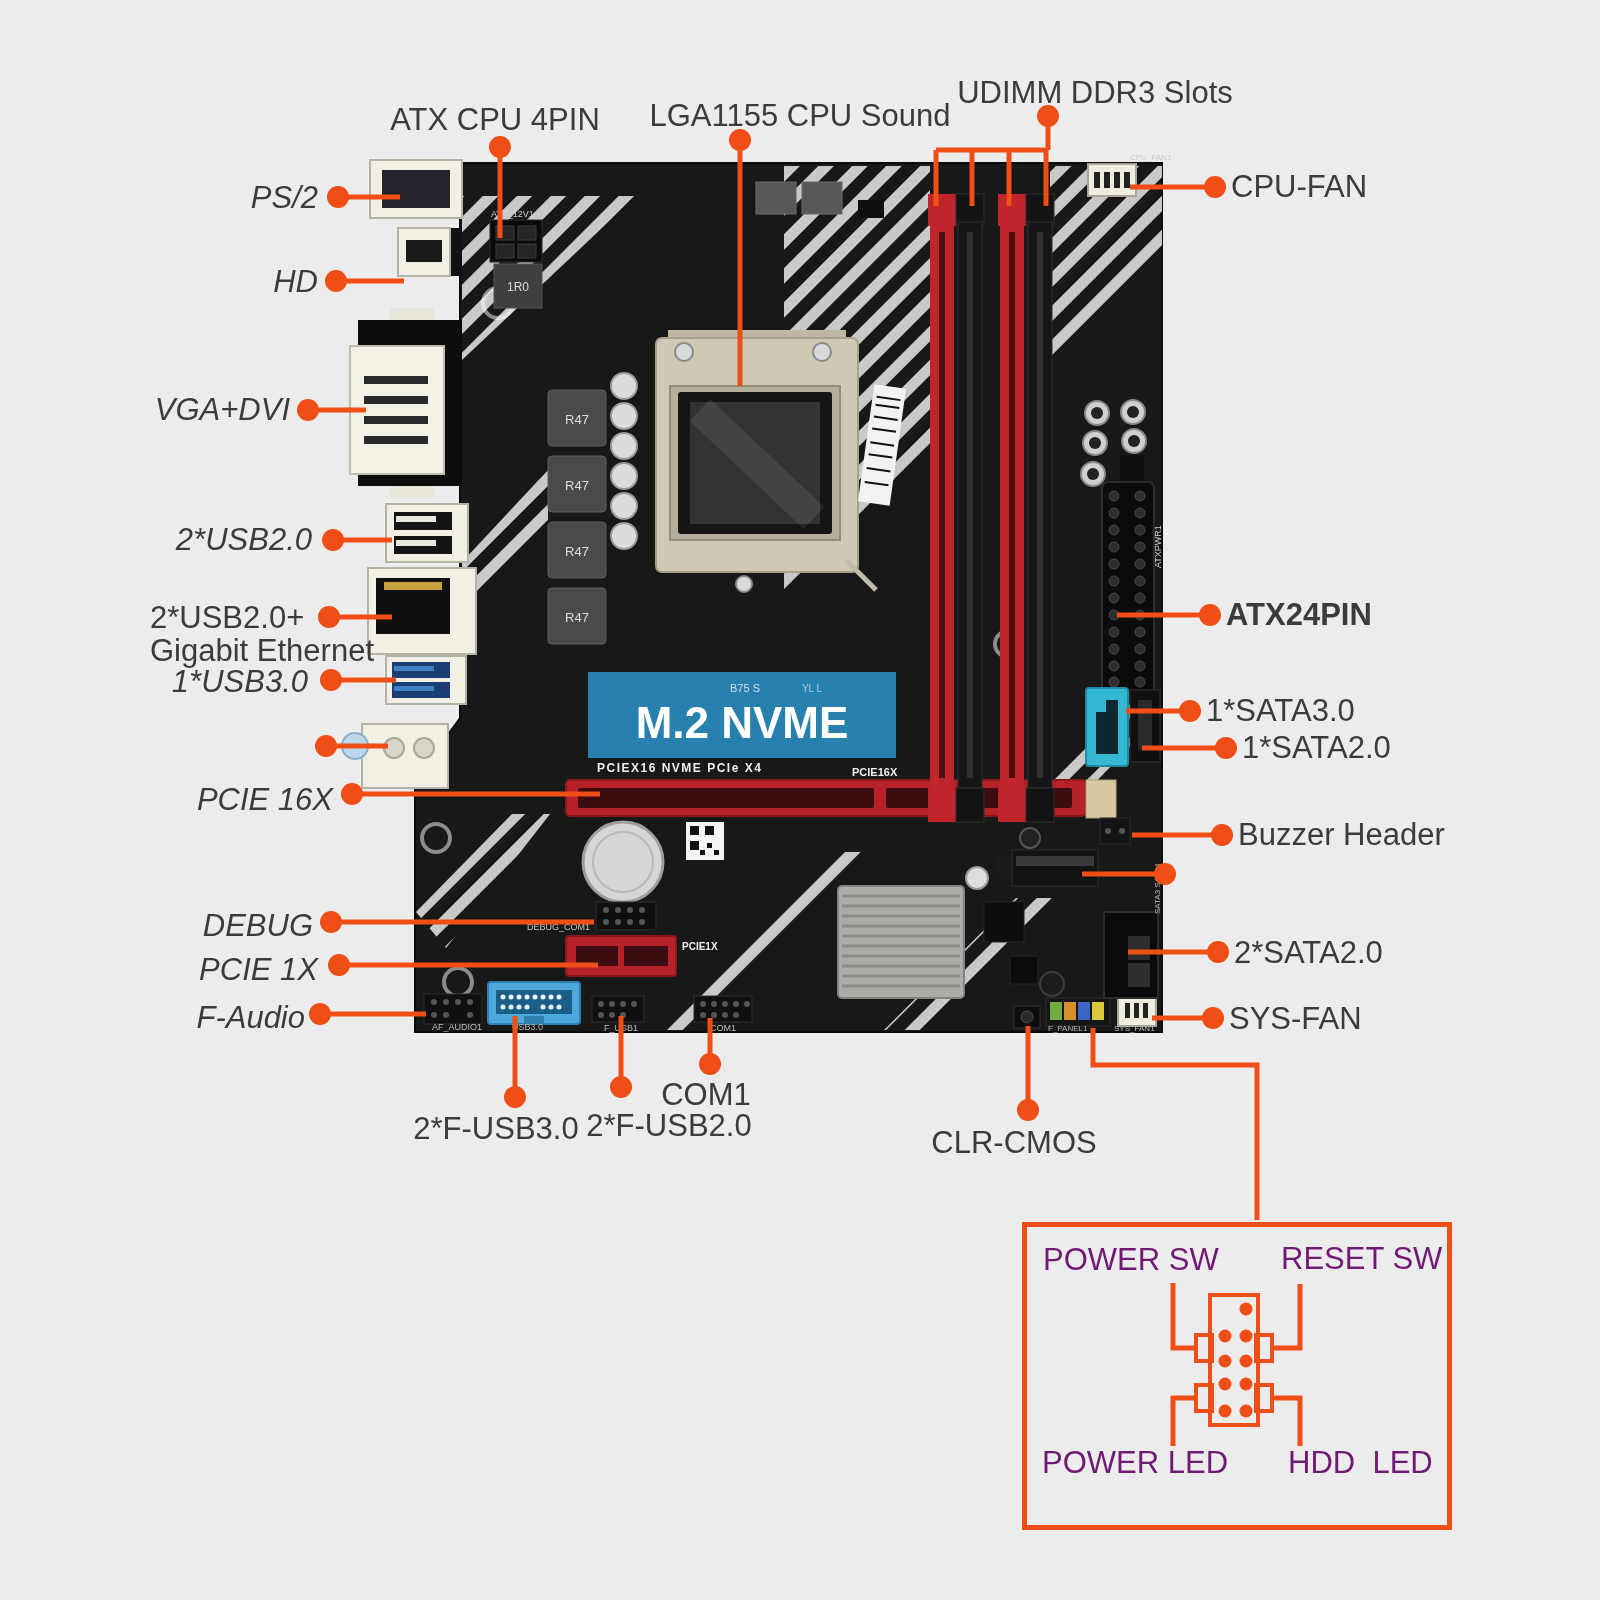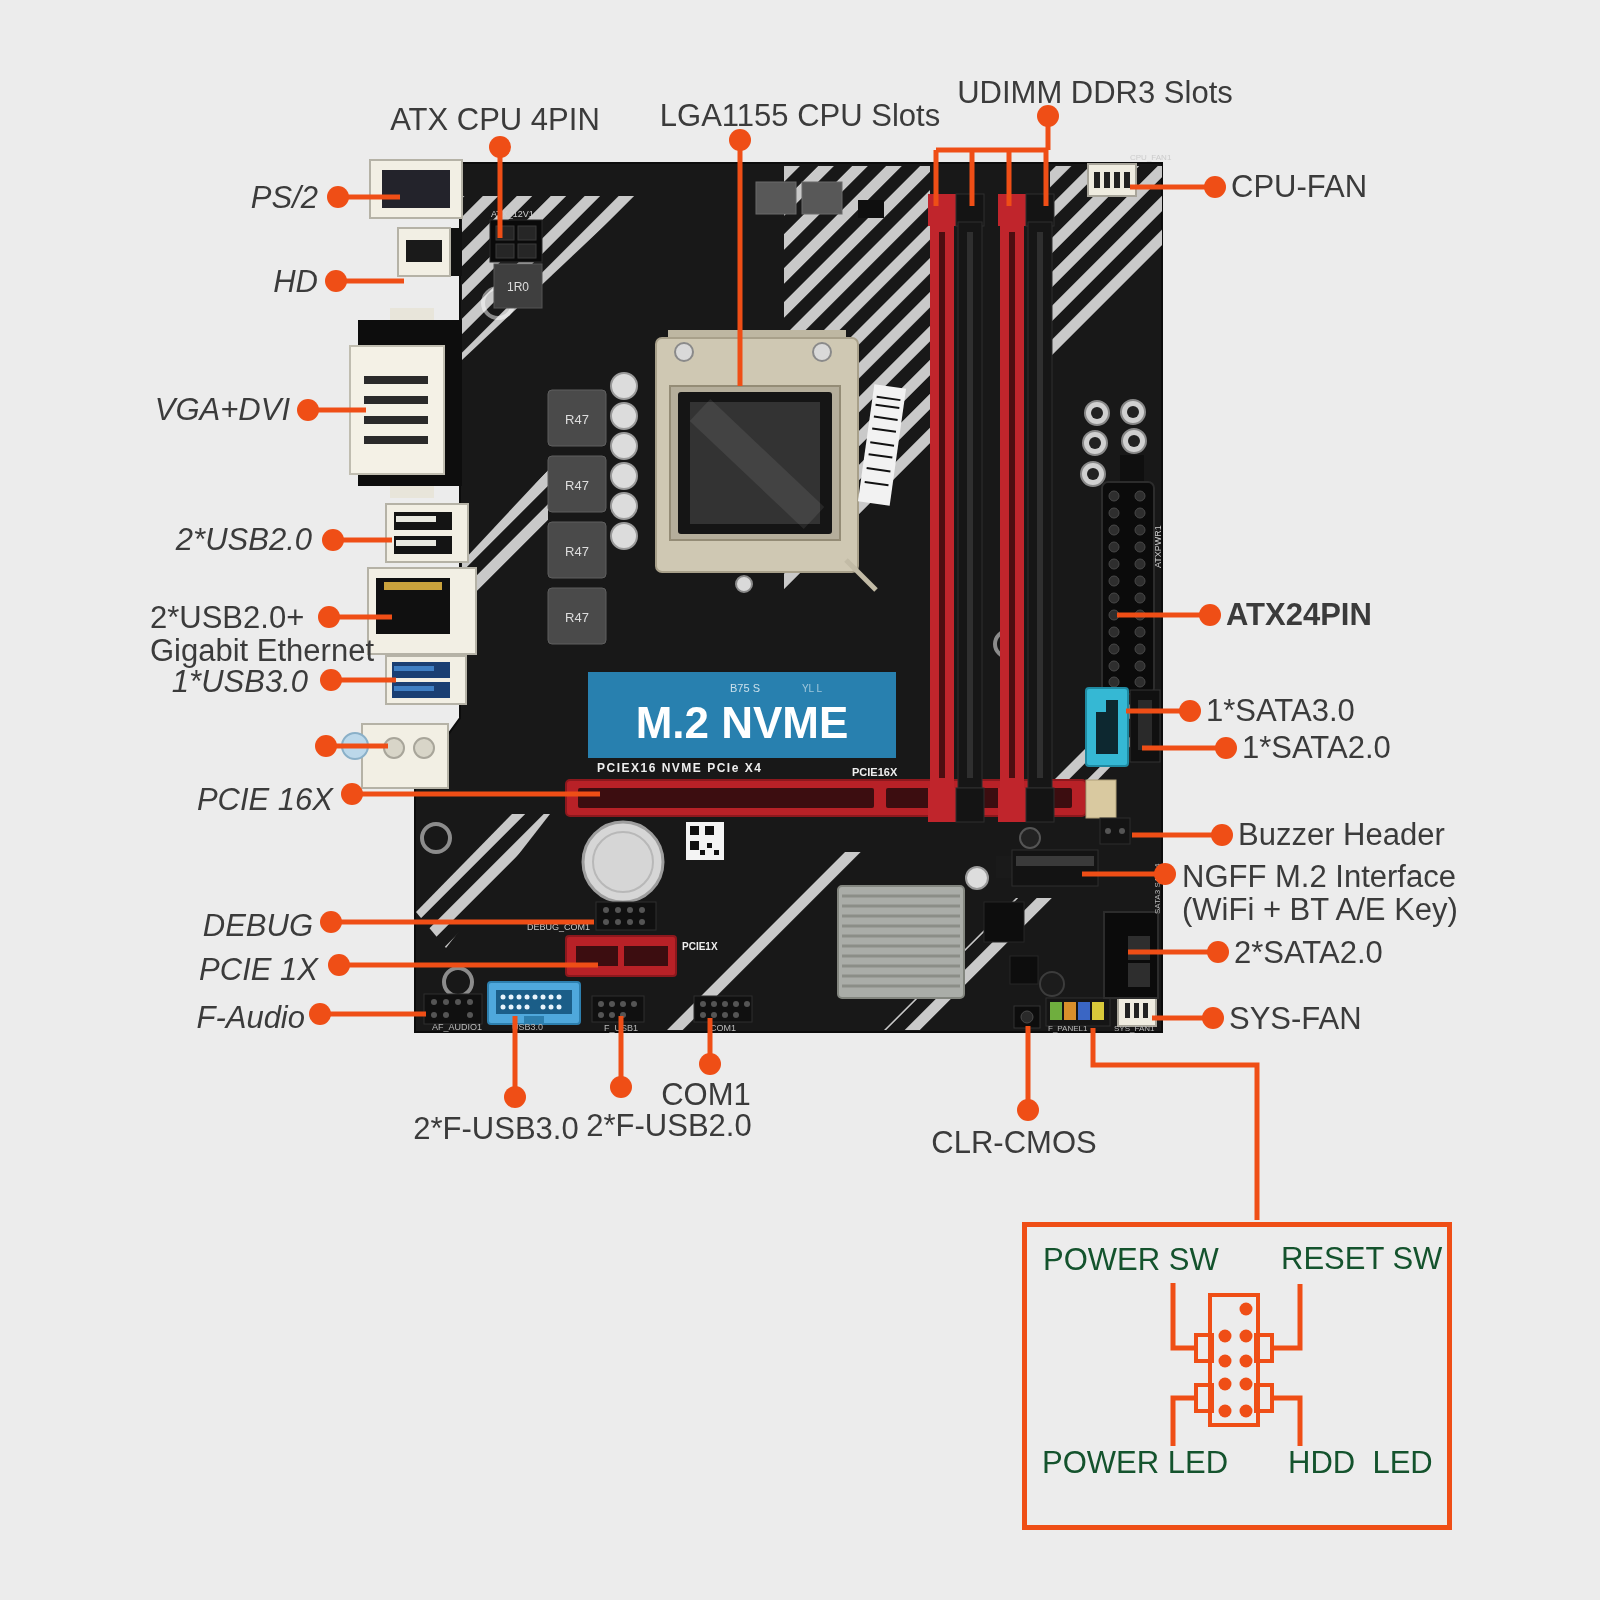--- a/index.html
+++ b/index.html
@@ -4,21 +4,21 @@
 <style>
   html,body{margin:0;padding:0;background:#ececec;}
   .canvas{position:relative;width:1600px;height:1600px;background:#ececec;overflow:hidden;
           font-family:"Liberation Sans",sans-serif;}
   .board-svg{position:absolute;left:0;top:0;}
   .lbl{position:absolute;font-size:31px;color:#3b3b3b;line-height:33px;white-space:nowrap;}
   .lbl.r{text-align:right;font-style:italic;}
   .lbl.c{text-align:center;}
   .fp-box{position:absolute;left:1022px;top:1222px;width:430px;height:308px;
           border:5px solid #ef4e16;box-sizing:border-box;}
-  .fp-lbl{position:absolute;font-size:31px;color:#14532d;white-space:pre;line-height:33px;}
+  .fp-lbl{position:absolute;font-size:31px;color:#701a75;white-space:pre;line-height:33px;}
 </style>
 </head>
 <body>
 
 <div class="canvas">
 
 <svg class="board-svg" width="1600" height="1600" viewBox="0 0 1600 1600">
   <defs>
     <pattern id="hatch" width="24" height="24" patternUnits="userSpaceOnUse" patternTransform="rotate(45)">
       <rect width="24" height="24" fill="none"></rect>
@@ -489,21 +489,21 @@
           <circle cx="1246" cy="1361" r="6.5"></circle>
       <circle cx="1225" cy="1384" r="6.5"></circle>
           <circle cx="1246" cy="1384" r="6.5"></circle>
       <circle cx="1225" cy="1411" r="6.5"></circle>
           <circle cx="1246" cy="1411" r="6.5"></circle>
     </g>
   </g>
 </svg>
 
 <div class="lbl c" style="left:295px;top:103px;width:400px;">ATX CPU 4PIN</div>
-<div class="lbl c" style="left:600px;top:99px;width:400px;">LGA1155 CPU Slots</div>
+<div class="lbl c" style="left:600px;top:99px;width:400px;">LGA1155 CPU Sound</div>
 <div class="lbl c" style="left:895px;top:76px;width:400px;">UDIMM DDR3 Slots</div>
 
 <div class="lbl r" style="right:1282px;top:181px;">PS/2</div>
 <div class="lbl r" style="right:1282px;top:265px;">HD</div>
 <div class="lbl r" style="right:1310px;top:393px;">VGA+DVI</div>
 <div class="lbl r" style="right:1288px;top:523px;">2*USB2.0</div>
 <div class="lbl" style="left:150px;top:601px;">
   <span style="display:block;">2*USB2.0+</span>
   <span style="display:block;">Gigabit Ethernet</span>
 </div>
@@ -516,24 +516,20 @@
 <div class="lbl c" style="left:346px;top:1112px;width:300px;">2*F-USB3.0</div>
 <div class="lbl c" style="left:519px;top:1109px;width:300px;">2*F-USB2.0</div>
 <div class="lbl c" style="left:606px;top:1078px;width:200px;">COM1</div>
 <div class="lbl c" style="left:864px;top:1126px;width:300px;">CLR-CMOS</div>
 
 <div class="lbl" style="left:1231px;top:170px;">CPU-FAN</div>
 <div class="lbl" style="left:1226px;top:598px;font-weight:bold;">ATX24PIN</div>
 <div class="lbl" style="left:1206px;top:694px;">1*SATA3.0</div>
 <div class="lbl" style="left:1242px;top:731px;">1*SATA2.0</div>
 <div class="lbl" style="left:1238px;top:818px;">Buzzer Header</div>
-<div class="lbl" style="left:1182px;top:860px;">
-  <span style="display:block;">NGFF M.2 Interface</span>
-  <span style="display:block;">(WiFi + BT A/E Key)</span>
-</div>
 <div class="lbl" style="left:1234px;top:936px;">2*SATA2.0</div>
 <div class="lbl" style="left:1229px;top:1002px;">SYS-FAN</div>
 
 <div class="fp-box"></div>
 <div class="fp-lbl" style="left:1043px;top:1243px;">POWER SW</div>
 <div class="fp-lbl" style="left:1281px;top:1242px;">RESET SW</div>
 <div class="fp-lbl" style="left:1042px;top:1446px;">POWER LED</div>
 <div class="fp-lbl" style="left:1288px;top:1446px;">HDD  LED</div>
 
 </div>

